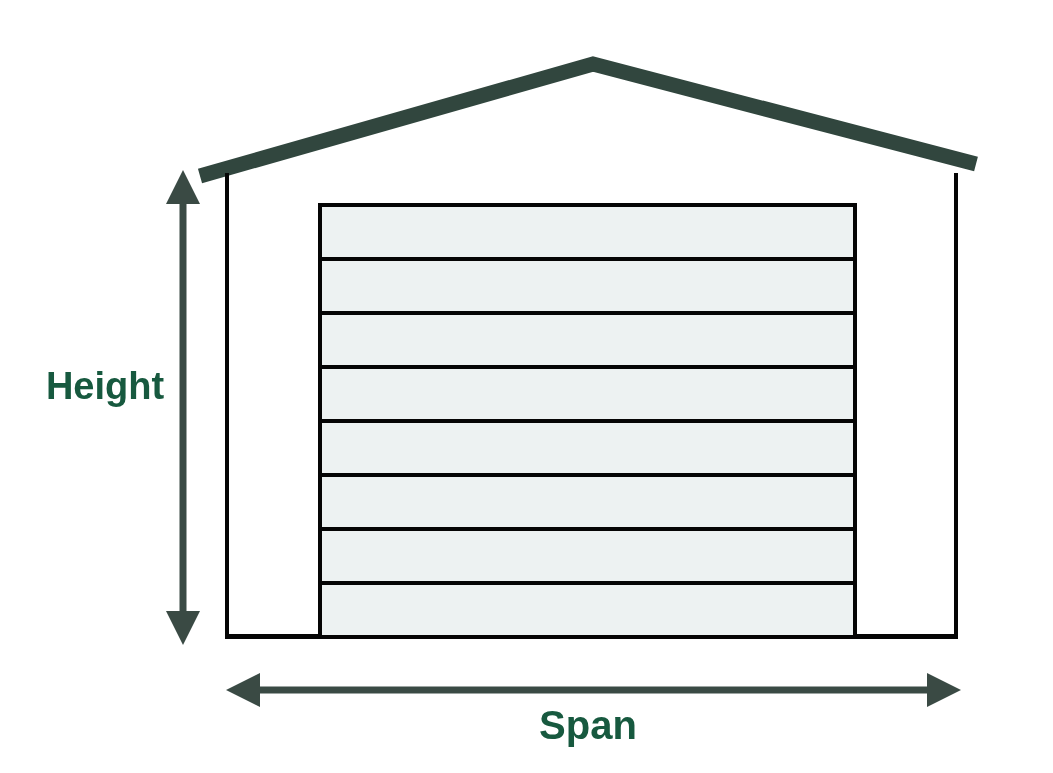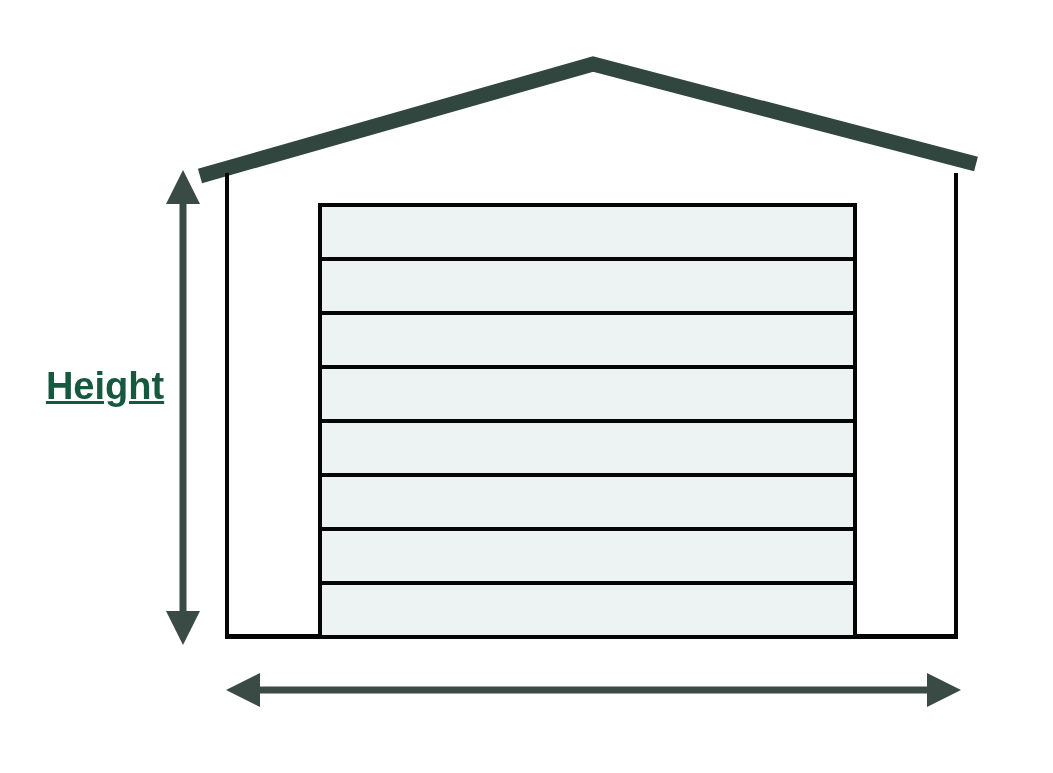--- a/index.html
+++ b/index.html
@@ -48,21 +48,20 @@
   .panel {
     flex: 1;
     background: var(--door-fill, #edf2f2);
   }
   .dim-label {
     position: absolute;
     color: var(--label, #17593f);
     font-weight: bold;
     text-align: center;
     letter-spacing: 0px;
-    text-decoration: underline;
   }
   .height-label {
     left: 15px;
     top: 364px;
     width: 180px;
     font-size: 38px;
     line-height: 44px;
   }
   .span-label {
     left: 488px;
@@ -104,14 +103,15 @@
       <div class="panel"></div>
       <div class="panel"></div>
       <div class="panel"></div>
       <div class="panel"></div>
       <div class="panel"></div>
       <div class="panel"></div>
     </div>
 
   <div class="dim-label height-label">Height</div>
 
+  <div class="dim-label span-label">Span</div>
 
 </div>
 
 </body></html>

